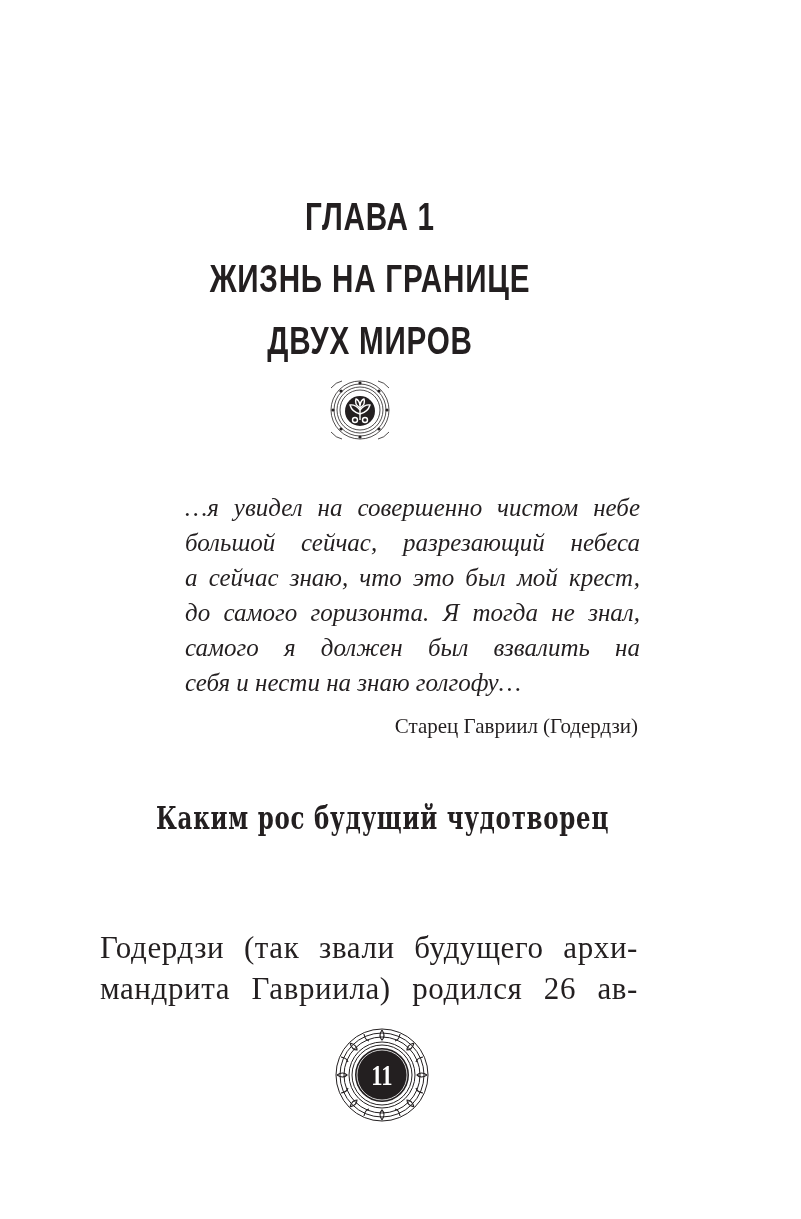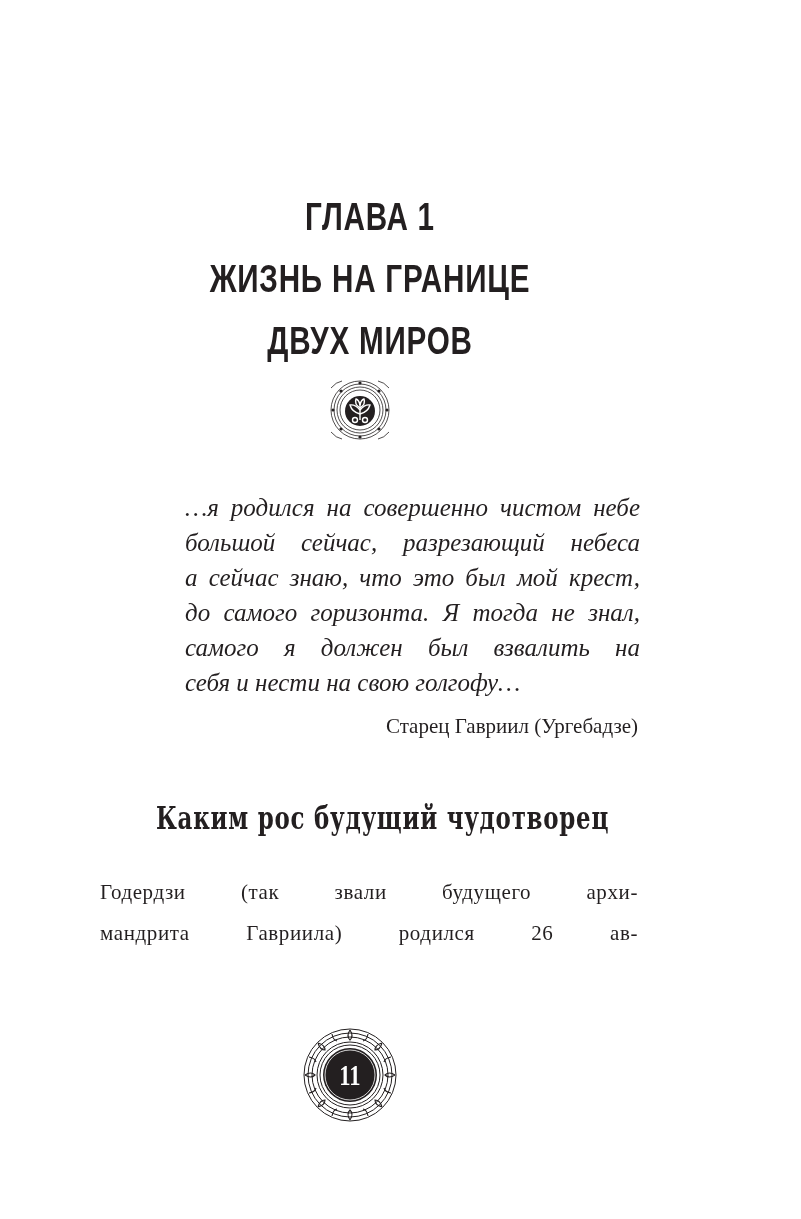--- a/index.html
+++ b/index.html
@@ -76,36 +76,36 @@
       font-size: 31px;
       line-height: 40px;
       white-space: nowrap;
       letter-spacing: 1px;
       transform: scaleX(0.74);
       transform-origin: 0 0;
     }
     .body-text {
       position: absolute;
       left: 100px;
-      top: 872px;
+      top: 928px;
       width: 538px;
       font-family: "Liberation Serif", serif;
-      font-size: 21px;
+      font-size: 31px;
       line-height: 40.5px;
     }
     .body-text .line {
       display: block;
       white-space: nowrap;
       text-align: justify;
       text-align-last: justify;
       letter-spacing: 0.6px;
     }
     .page-number-badge {
       position: absolute;
-      left: 302px;
+      left: 334px;
       top: 1027px;
       width: 96px;
       height: 96px;
     }
     .page-number-badge .num {
       position: absolute;
       left: 0;
       top: 0;
       width: 96px;
       height: 96px;
@@ -153,29 +153,29 @@
       <path d="M32 36 Q40 34 42 27 Q37 26 32 32"></path>
       <path d="M32 30 Q26 26 28 21 Q31 22 32 27"></path>
       <path d="M32 30 Q38 26 36 21 Q33 22 32 27"></path>
       <circle cx="27" cy="42" r="2.5"></circle>
       <circle cx="37" cy="42" r="2.5"></circle>
     </g>
   </svg>
 </div>
 
 <div class="epigraph">
-  <span class="line">…я родился на совершенно чистом небе</span>
+  <span class="line">…я увидел на совершенно чистом небе</span>
   <span class="line">большой сейчас, разрезающий небеса</span>
   <span class="line">а сейчас знаю, что это был мой крест,</span>
   <span class="line">до самого горизонта. Я тогда не знал,</span>
   <span class="line">самого я должен был взвалить на</span>
-  <span class="line last">себя и нести на свою голгофу…</span>
-</div>
-
-<div class="attribution">Старец Гавриил (Ургебадзе)</div>
+  <span class="line last">себя и нести на знаю голгофу…</span>
+</div>
+
+<div class="attribution">Старец Гавриил (Годердзи)</div>
 
 <div class="section-heading">Каким рос будущий чудотворец</div>
 
 <div class="body-text">
   <span class="line">Годердзи (так звали будущего архи-</span>
   <span class="line">мандрита Гавриила) родился 26 ав-</span>
 </div>
 
 <div class="page-number-badge">
   <svg width="96" height="96" viewBox="0 0 96 96">

